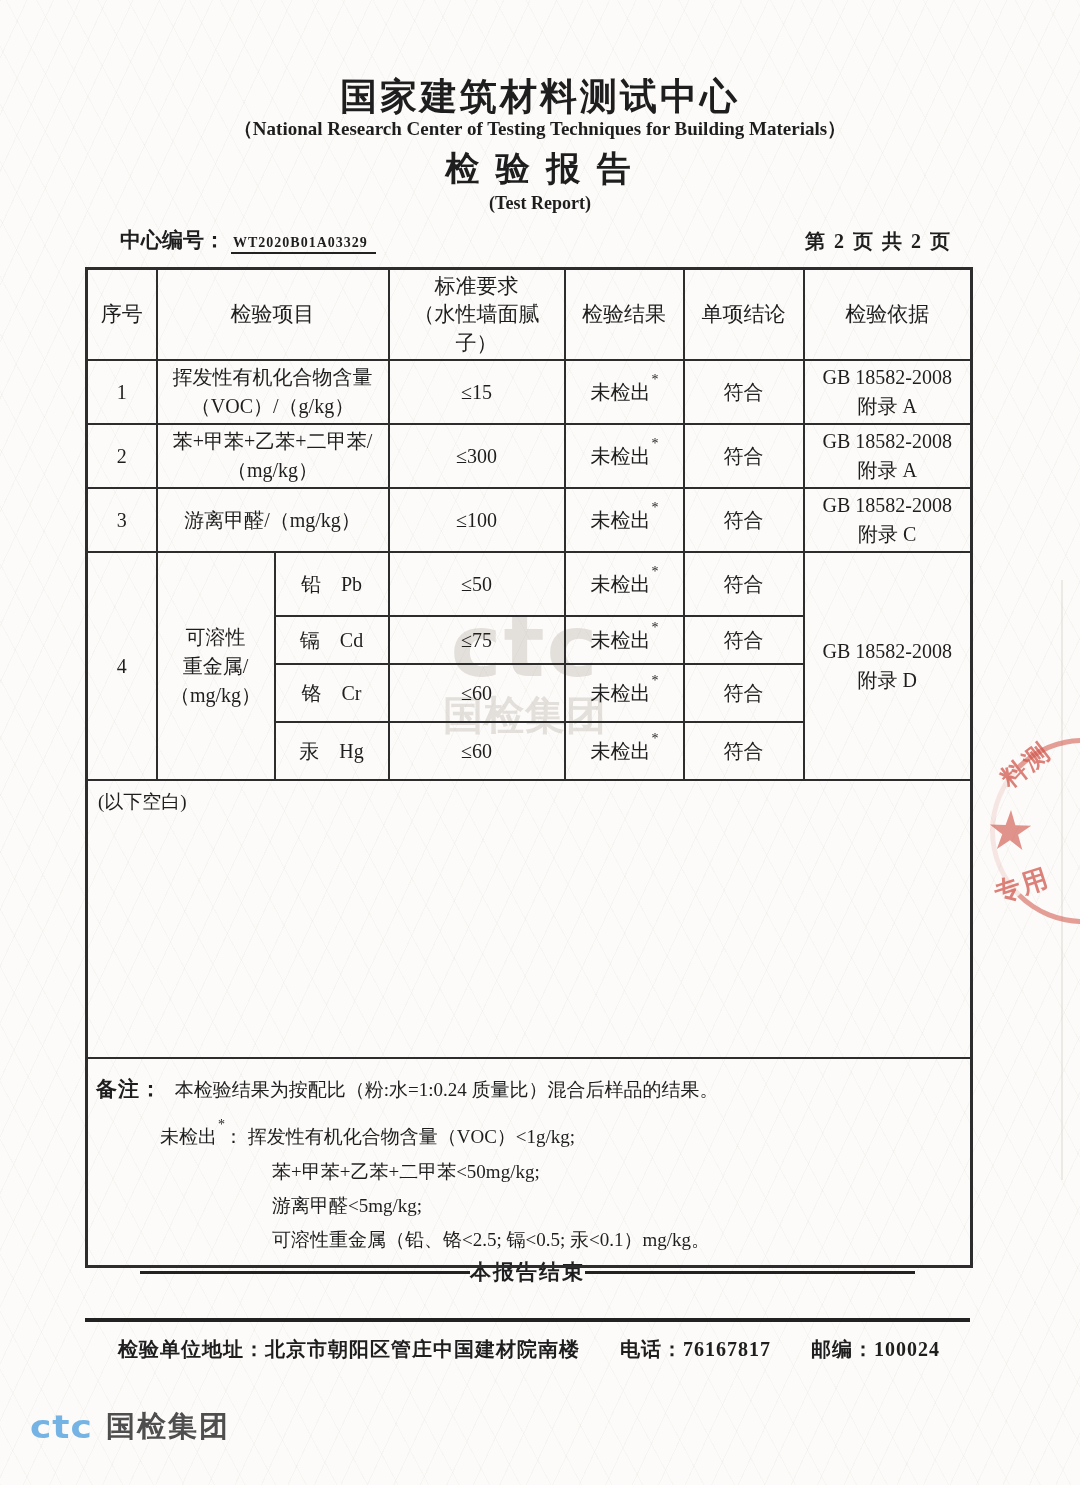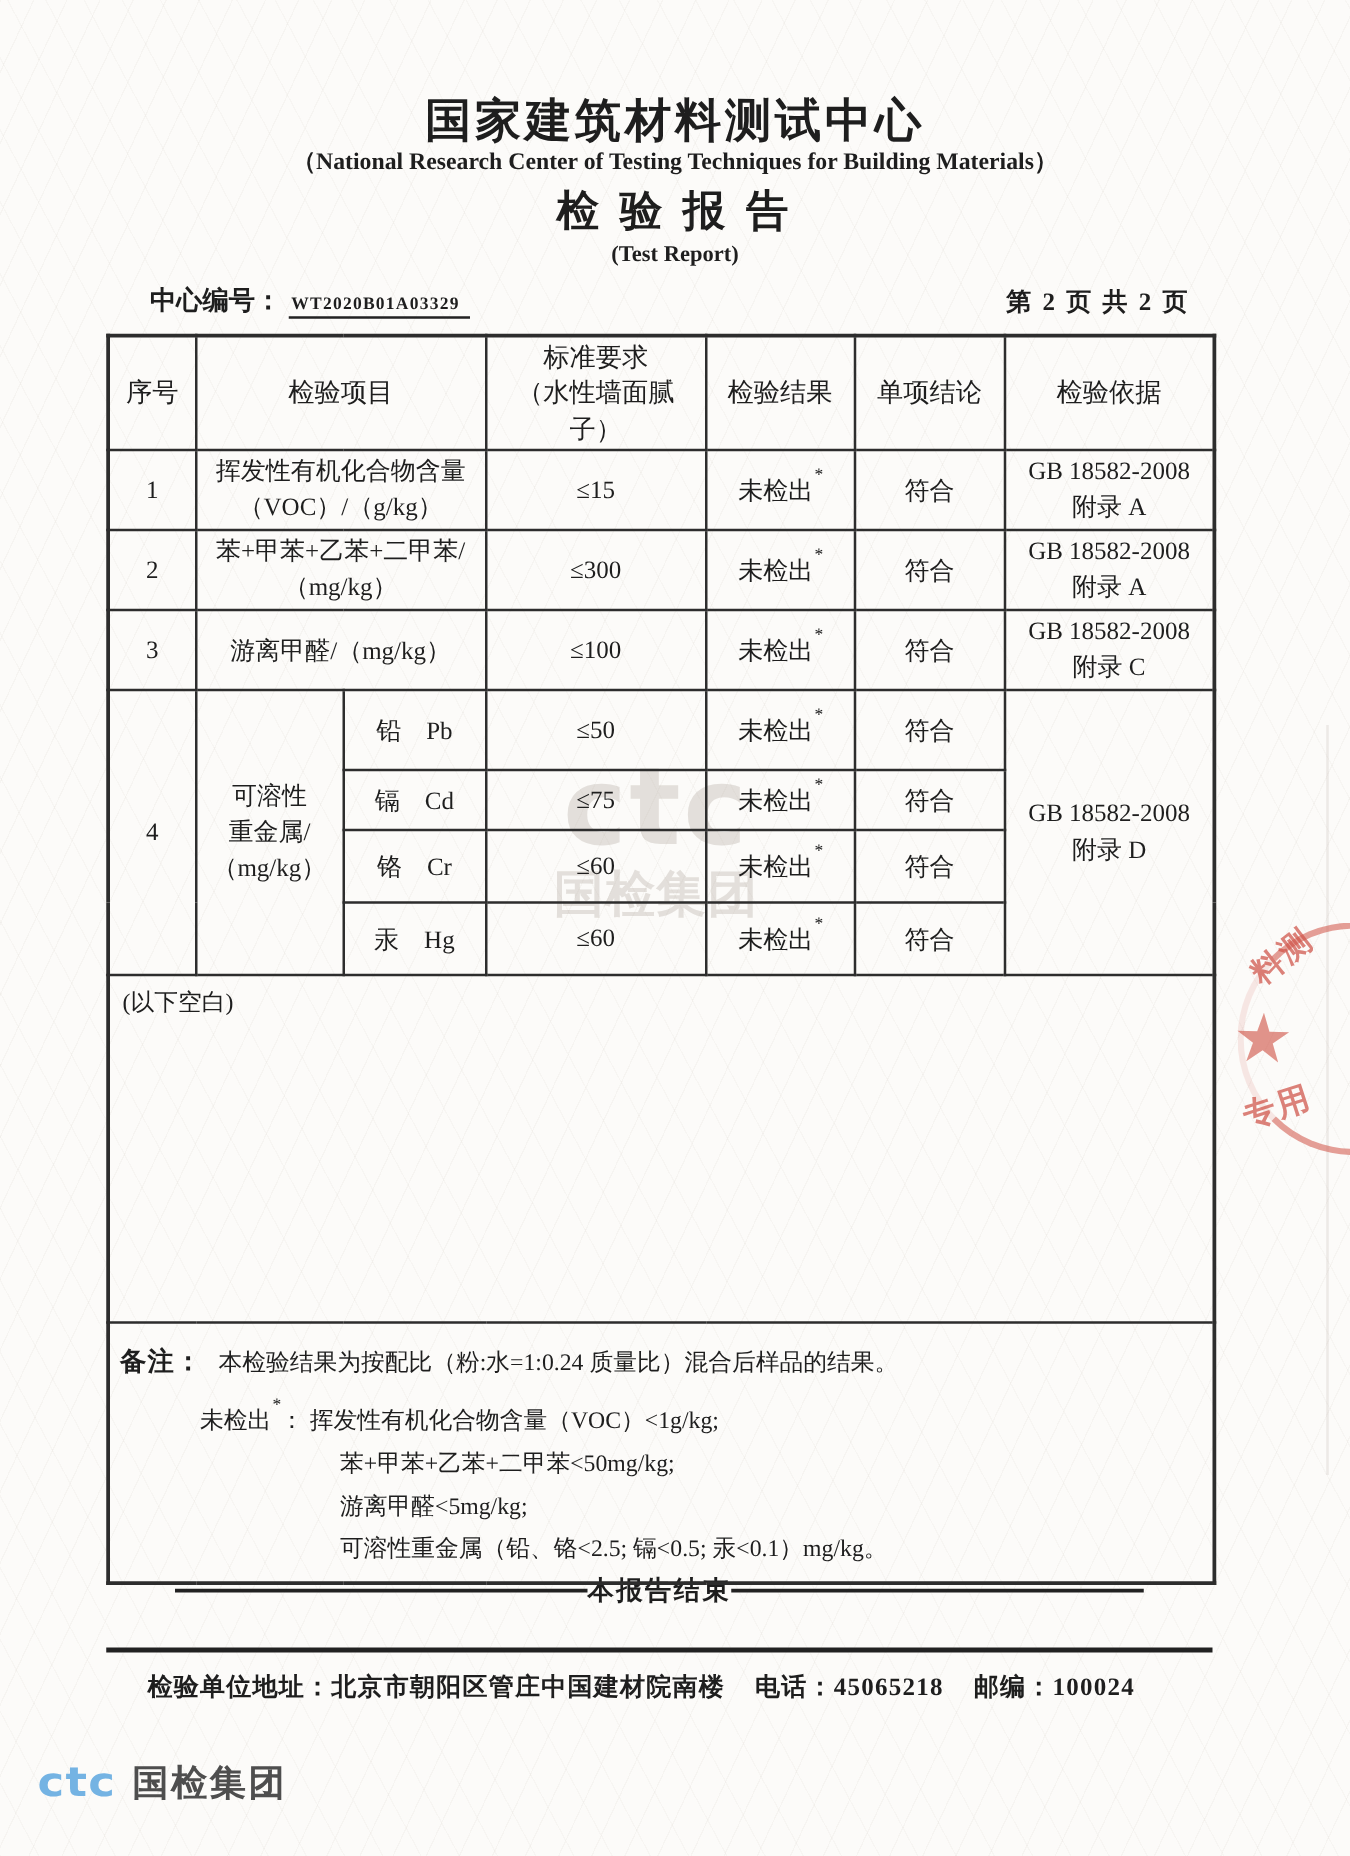--- a/index.html
+++ b/index.html
@@ -83,21 +83,21 @@
   .page-edge { top:580px; left:1061px; width:2px; height:600px;
                background:rgba(185,175,165,0.22); }
 
   
   .end-line { top:1258px; left:85px; width:885px; display:flex;
               align-items:center; justify-content:center; }
   .end-line .dash { flex:none; width:330px; height:3px; background:#222; }
   .end-text { font-size:21px; font-weight:bold; letter-spacing:2px; }
   .footer-rule { top:1318px; left:85px; width:885px; height:4px; background:#222; }
   .addr-line { top:1336px; left:118px; font-size:20px; font-weight:bold; letter-spacing:1px; }
-  .addr-line .seg { margin-left:18px; }
+  .addr-line .seg { margin-left:34px; }
   .logo { top:1406px; left:30px; display:flex; align-items:center;
           font-family:"DejaVu Sans","Liberation Sans",sans-serif; }
   .logo-ctc { font-size:36px; font-weight:bold; color:#74b3e3; letter-spacing:1px;
               transform:scaleY(0.9); }
   .logo-text { font-size:29px; font-weight:bold; color:#4e4e4e; margin-left:13px; letter-spacing:2px; }
 </style>
 </head>
 <body>
 
 <div class="page">
@@ -226,21 +226,21 @@
 
   <div class="abs end-line">
     <span class="dash"></span>
     <span class="end-text">本报告结束</span>
     <span class="dash"></span>
   </div>
 
   <div class="abs footer-rule"></div>
   <div class="abs addr-line">
     <span>检验单位地址：</span><span>北京市朝阳区管庄中国建材院南楼</span>
-    <span class="seg">电话：</span><span>45065218</span>
+    <span class="seg">电话：</span><span>76167817</span>
     <span class="seg">邮编：</span><span>100024</span>
   </div>
   <div class="abs logo">
     <span class="logo-ctc">ctc</span>
     <span class="logo-text">国检集团</span>
   </div>
 
 </div>
 
 </body></html>

